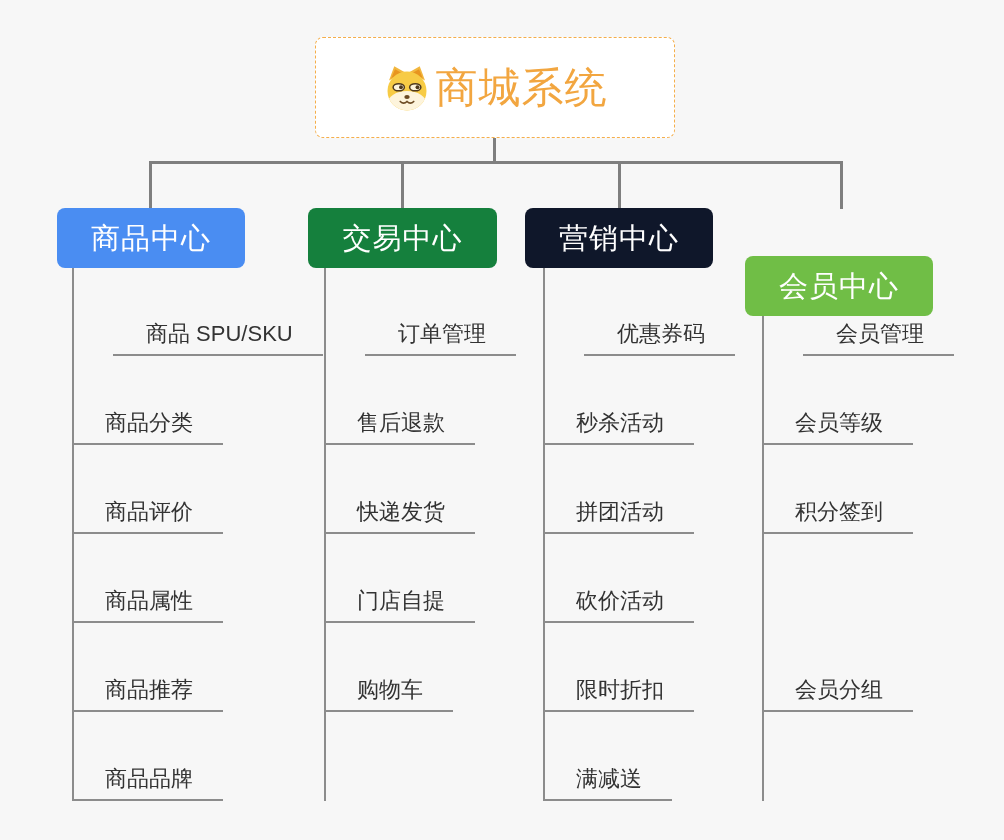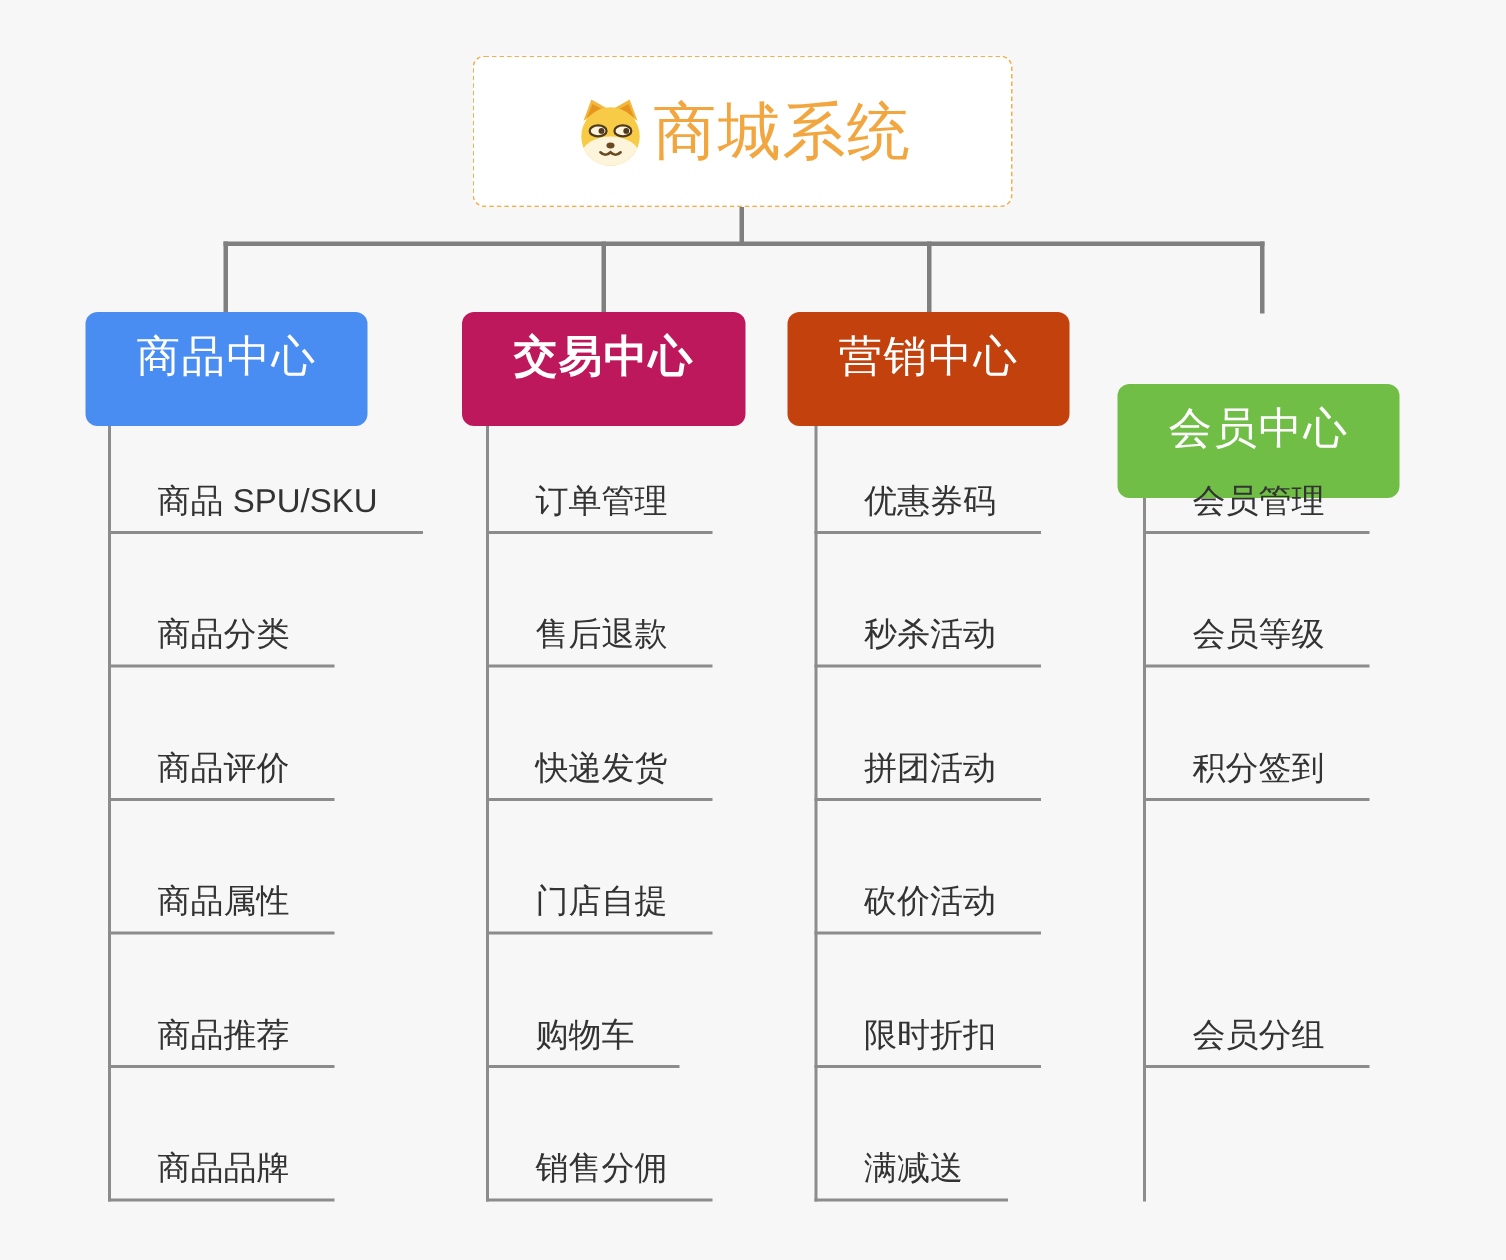--- a/index.html
+++ b/index.html
@@ -28,39 +28,39 @@
     background: #ffffff; border: 1px dashed #f5ae4a; border-radius: 8px;
     box-sizing: border-box;
     display: flex; align-items: center; justify-content: center; gap: 5px;
     cursor: pointer;
   }
   .root-title { font-size: 42px; color: #f2a640; letter-spacing: 1px; }
   .doge { width: 48px; height: 48px; display: inline-flex; }
 
   
   .branch-head {
-    position: absolute; top: 208px; height: 76px; width: 188px;
+    position: absolute; top: 208px; height: 60px; width: 188px;
     border-radius: 8px; color: #ffffff; font-size: 29px;
     line-height: 60px; text-align: center; letter-spacing: 1px;
     cursor: pointer;
   }
   .head-1 { left: 57px; }  .head-2 { left: 308px; width: 189px; }
   .head-3 { left: 525px; } .head-4 { left: 745px; margin-top: 48px; }
 
   
   .leaf {
     position: absolute; box-sizing: border-box; height: 40px;
     line-height: 36px; padding: 0 30px 2px 33px;
     border-bottom: 2px solid #8c8c8c;
     font-size: 22px; color: #333333; white-space: nowrap;
     cursor: pointer;
   }
   .c1 { left: 72px; }  .c2 { left: 324px; }
   .c3 { left: 543px; } .c4 { left: 762px; }
-  .r1 { top: 316px; } .r2 { top: 405px; } .r3 { top: 494px; }
+  .r1 { top: 316px; margin-left: 41px; } .r2 { top: 405px; } .r3 { top: 494px; }
   .r4 { top: 583px; } .r5 { top: 672px; } .r6 { top: 761px; }
 </style>
 </head>
 <body>
 
 <div class="canvas">
 
   <div class="line root-stub"></div>
   <div class="line h-bus"></div>
   <div class="line drop drop-1"></div>
@@ -89,37 +89,36 @@
         <circle cx="24" cy="31" r="2.6" fill="#4f3a1e"></circle>
         <circle cx="46" cy="31" r="2.6" fill="#4f3a1e"></circle>
         <ellipse cx="32" cy="44" rx="3.6" ry="2.6" fill="#6b4a23"></ellipse>
         <path d="M23,50 q4.5,4.5 9,0 q4.5,4.5 9,0" fill="none" stroke="#6b4a23" stroke-width="2.2" stroke-linecap="round"></path>
       </svg>
     </span>
     <span class="root-title">商城系统</span>
   </div>
 
   <div class="branch-head head-1" style="background-color: rgb(74, 141, 242);">商品中心</div>
-  <div class="branch-head head-2" style="background-color: #be185d; font-weight: bold;">交易中心</div>
-  <div class="branch-head head-3" style="background-color: #c2410c;">营销中心</div>
+  <div class="branch-head head-2" style="background-color: #15803d;">交易中心</div>
+  <div class="branch-head head-3" style="background-color: #0f172a;">营销中心</div>
   <div class="branch-head head-4" style="background-color: rgb(112, 190, 70);">会员中心</div>
 
   <div class="leaf c1 r1">商品 SPU/SKU</div>
   <div class="leaf c1 r2">商品分类</div>
   <div class="leaf c1 r3">商品评价</div>
   <div class="leaf c1 r4">商品属性</div>
   <div class="leaf c1 r5">商品推荐</div>
   <div class="leaf c1 r6">商品品牌</div>
 
   <div class="leaf c2 r1">订单管理</div>
   <div class="leaf c2 r2">售后退款</div>
   <div class="leaf c2 r3">快递发货</div>
   <div class="leaf c2 r4">门店自提</div>
   <div class="leaf c2 r5">购物车</div>
-  <div class="leaf c2 r6">销售分佣</div>
 
   <div class="leaf c3 r1">优惠券码</div>
   <div class="leaf c3 r2">秒杀活动</div>
   <div class="leaf c3 r3">拼团活动</div>
   <div class="leaf c3 r4">砍价活动</div>
   <div class="leaf c3 r5">限时折扣</div>
   <div class="leaf c3 r6">满减送</div>
 
   <div class="leaf c4 r1">会员管理</div>
   <div class="leaf c4 r2">会员等级</div>

